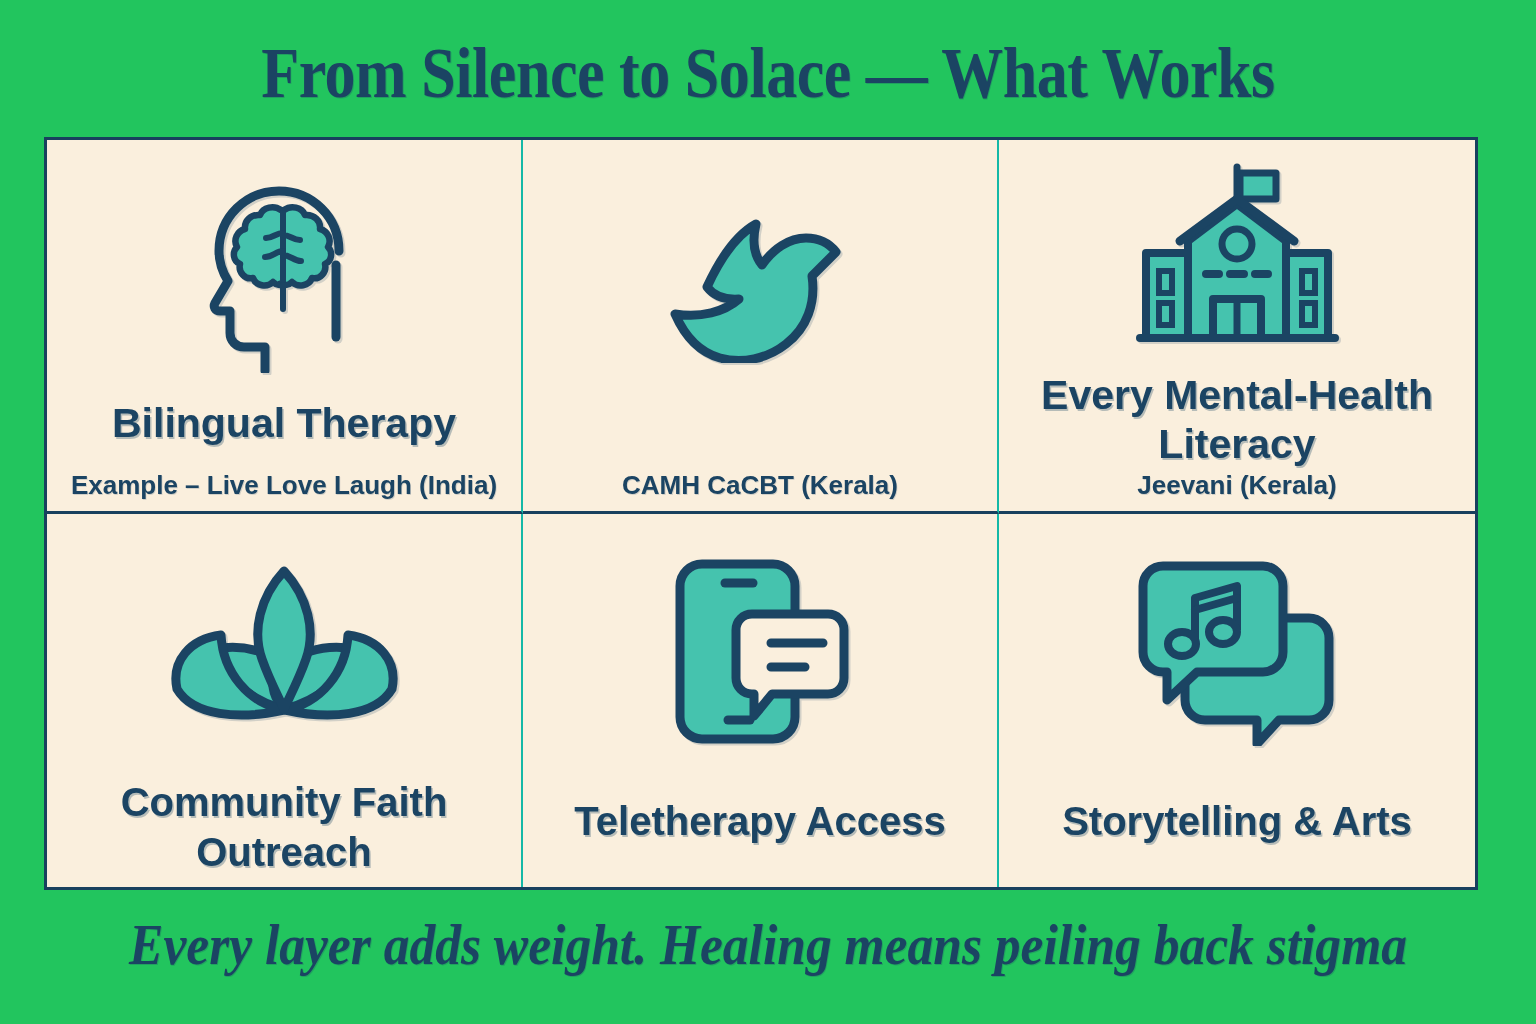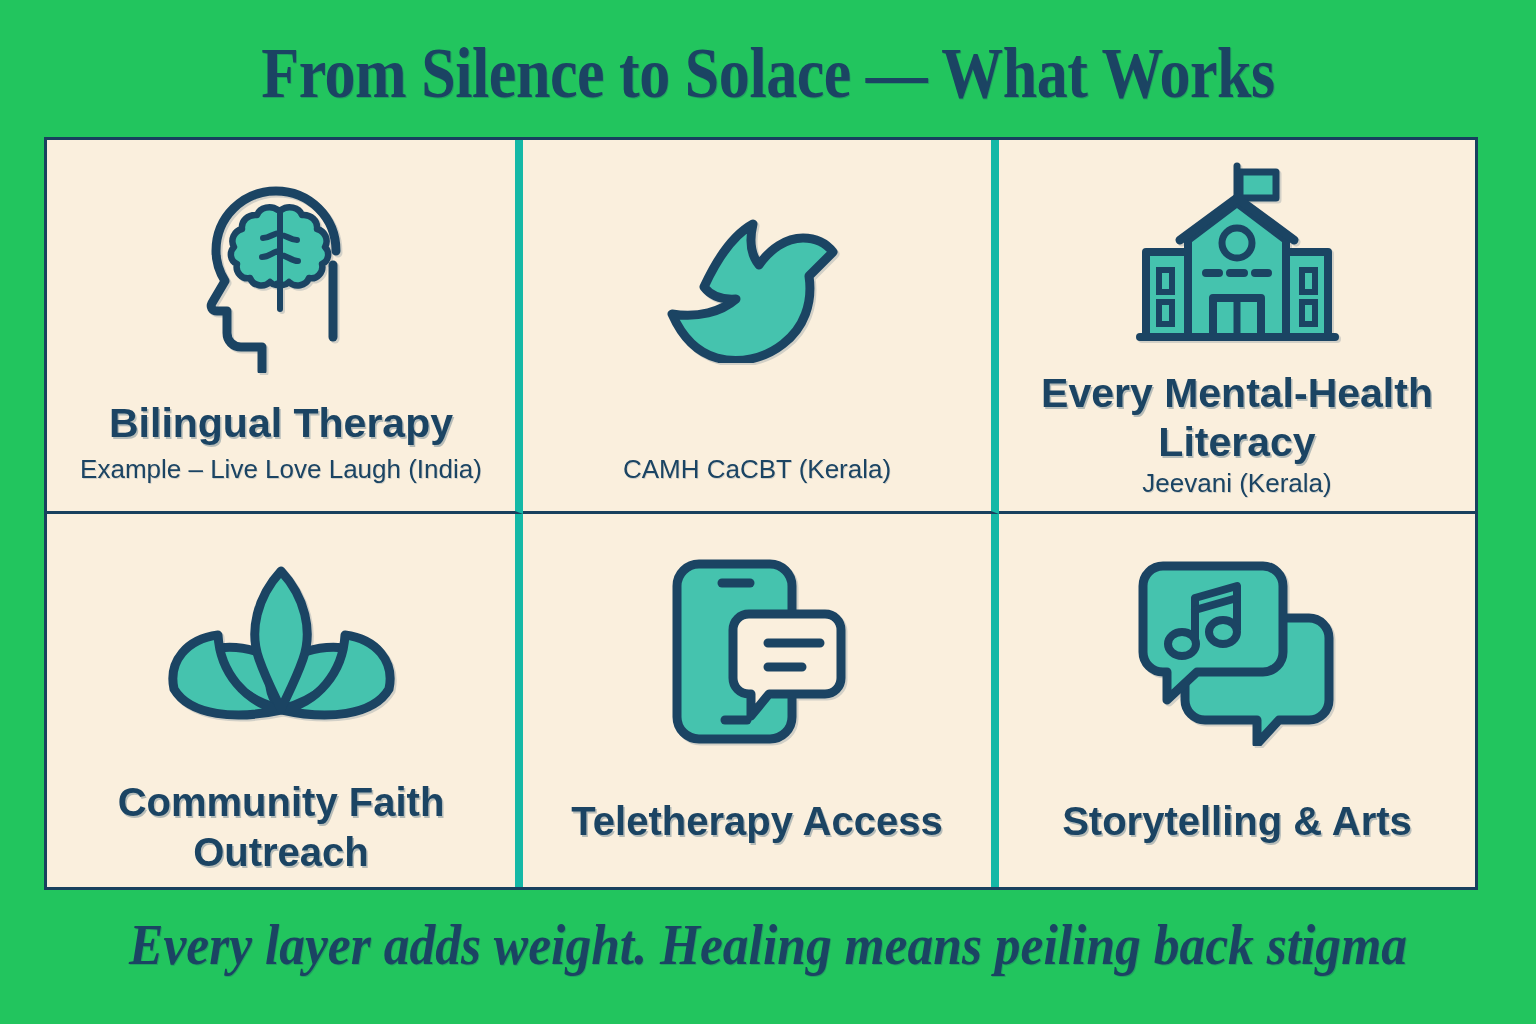--- a/index.html
+++ b/index.html
@@ -50,21 +50,21 @@
     box-sizing: border-box;
     background: #faefdd;
   }
   .cell {
     position: relative;
     box-sizing: border-box;
     display: flex;
     flex-direction: column;
     align-items: center;
     padding: 14px 14px 10px 14px;
-    border-right: 8px solid #14b8a6;
+    border-right: 2px solid #14b8a6;
     border-bottom: 3px solid #18405e;
     overflow: hidden;
   }
   .cell.col-3 { border-right: none; }
   .cell.row-2 { border-bottom: none; gap: 15px; }
 
   .icon-box {
     height: 225px;
     display: flex;
     align-items: center;
@@ -90,27 +90,27 @@
     text-shadow: 1.5px 1.5px 0 rgba(27,68,99,0.3);
     max-width: 100%;
   }
   .cell.row-2 .card-title {
     margin-top: 22px;
     font-size: 40px;
     line-height: 50px;
   }
   .card-subtitle {
     font-family: "Liberation Sans", sans-serif;
-    font-weight: normal;
+    font-weight: bold;
     font-size: 26px;
     line-height: 32px;
     color: #1b4463;
     text-align: center;
     margin-top: auto;
-    margin-bottom: 16px;
+    margin-bottom: 0;
     text-shadow: 0.8px 0.8px 0 rgba(27,68,99,0.18);
   }
   .footer-line {
     position: absolute;
     left: 0;
     top: 912px;
     width: 1536px;
     text-align: center;
     font-family: "Liberation Serif", serif;
     font-style: italic;

